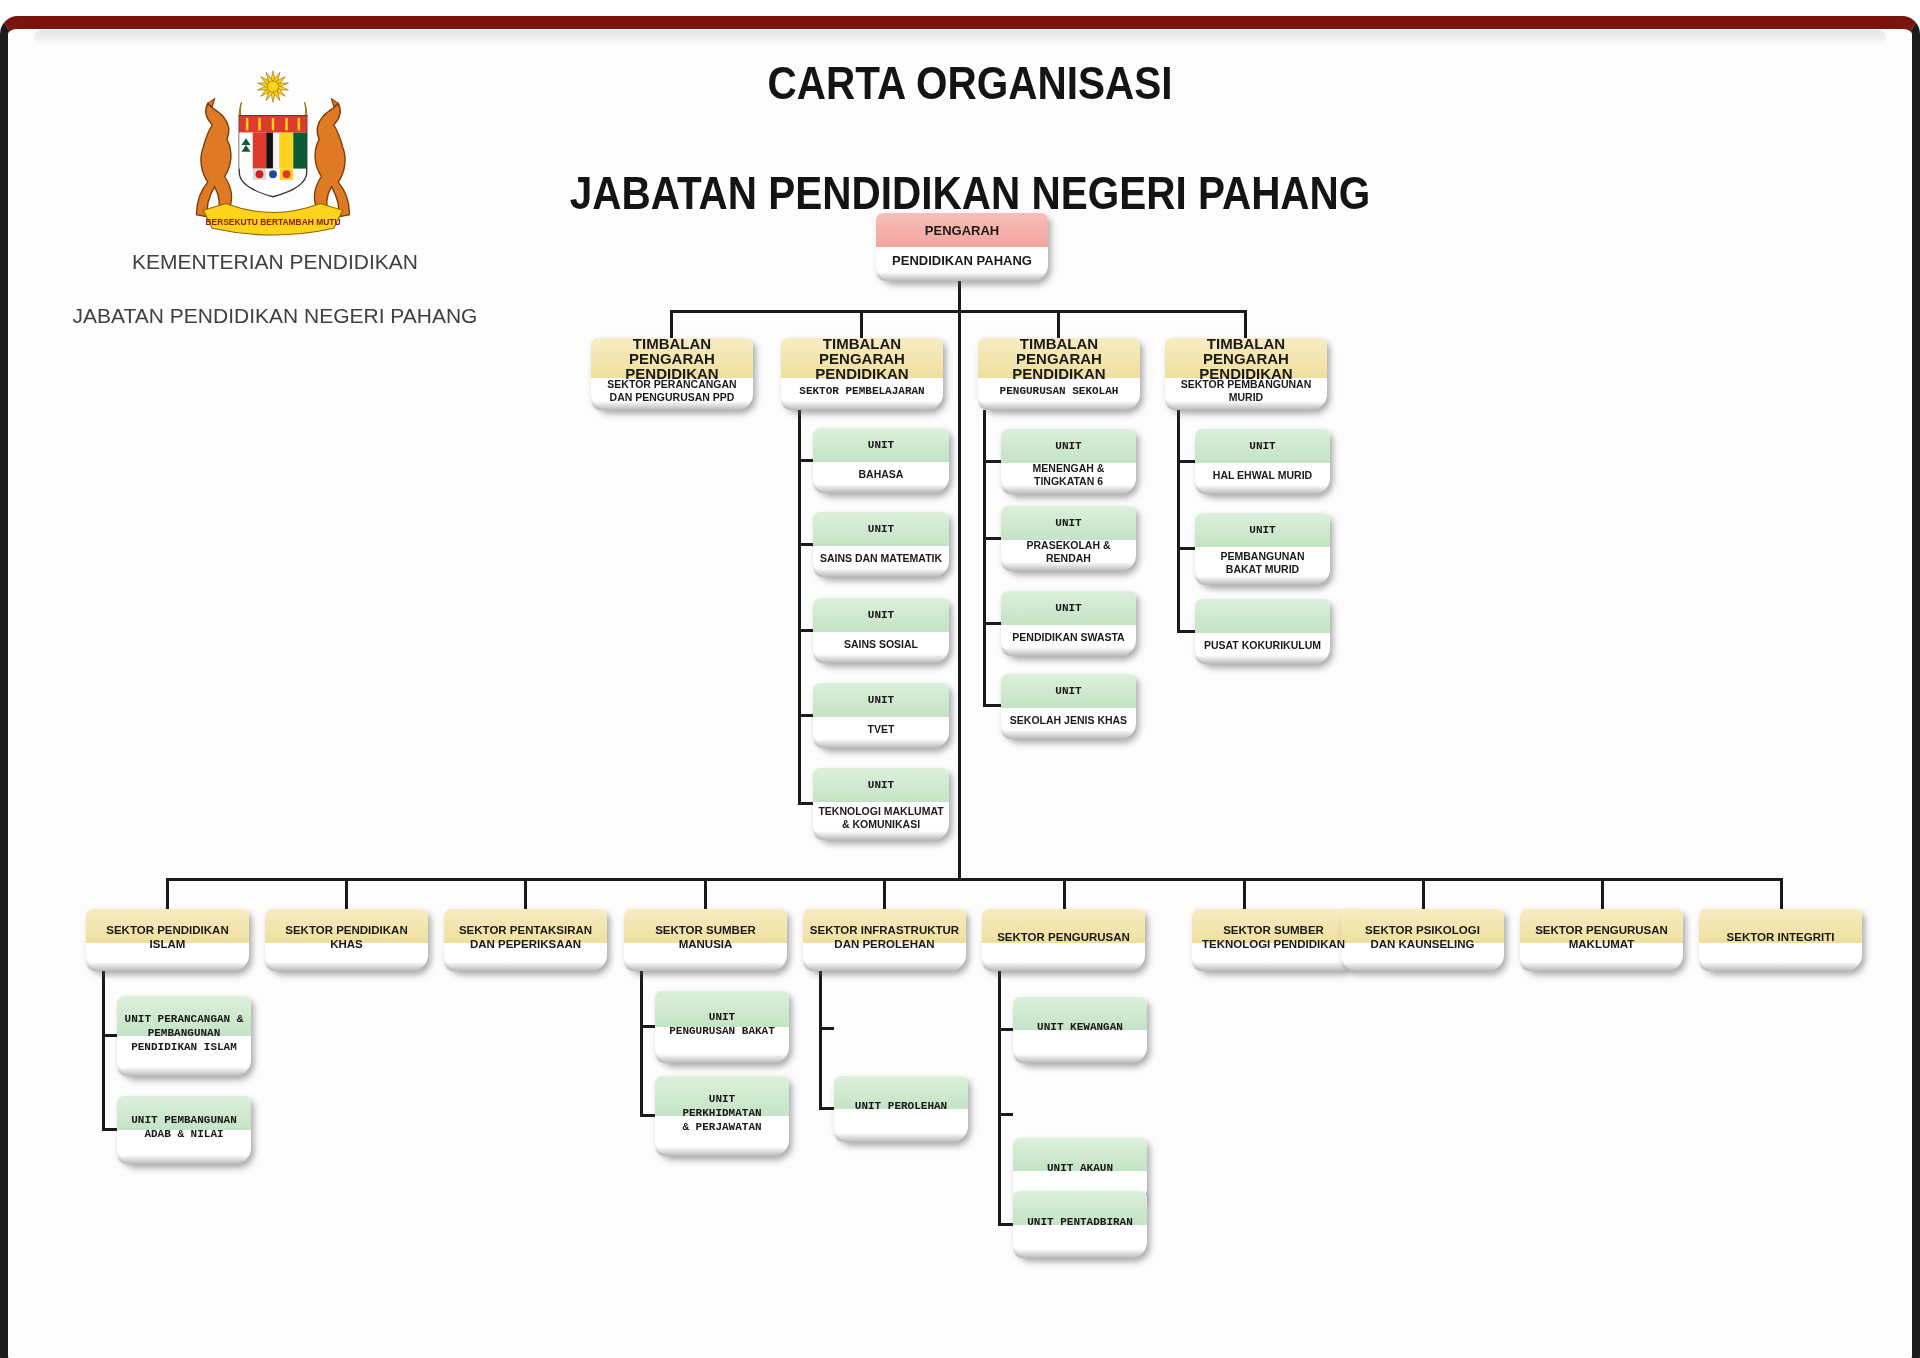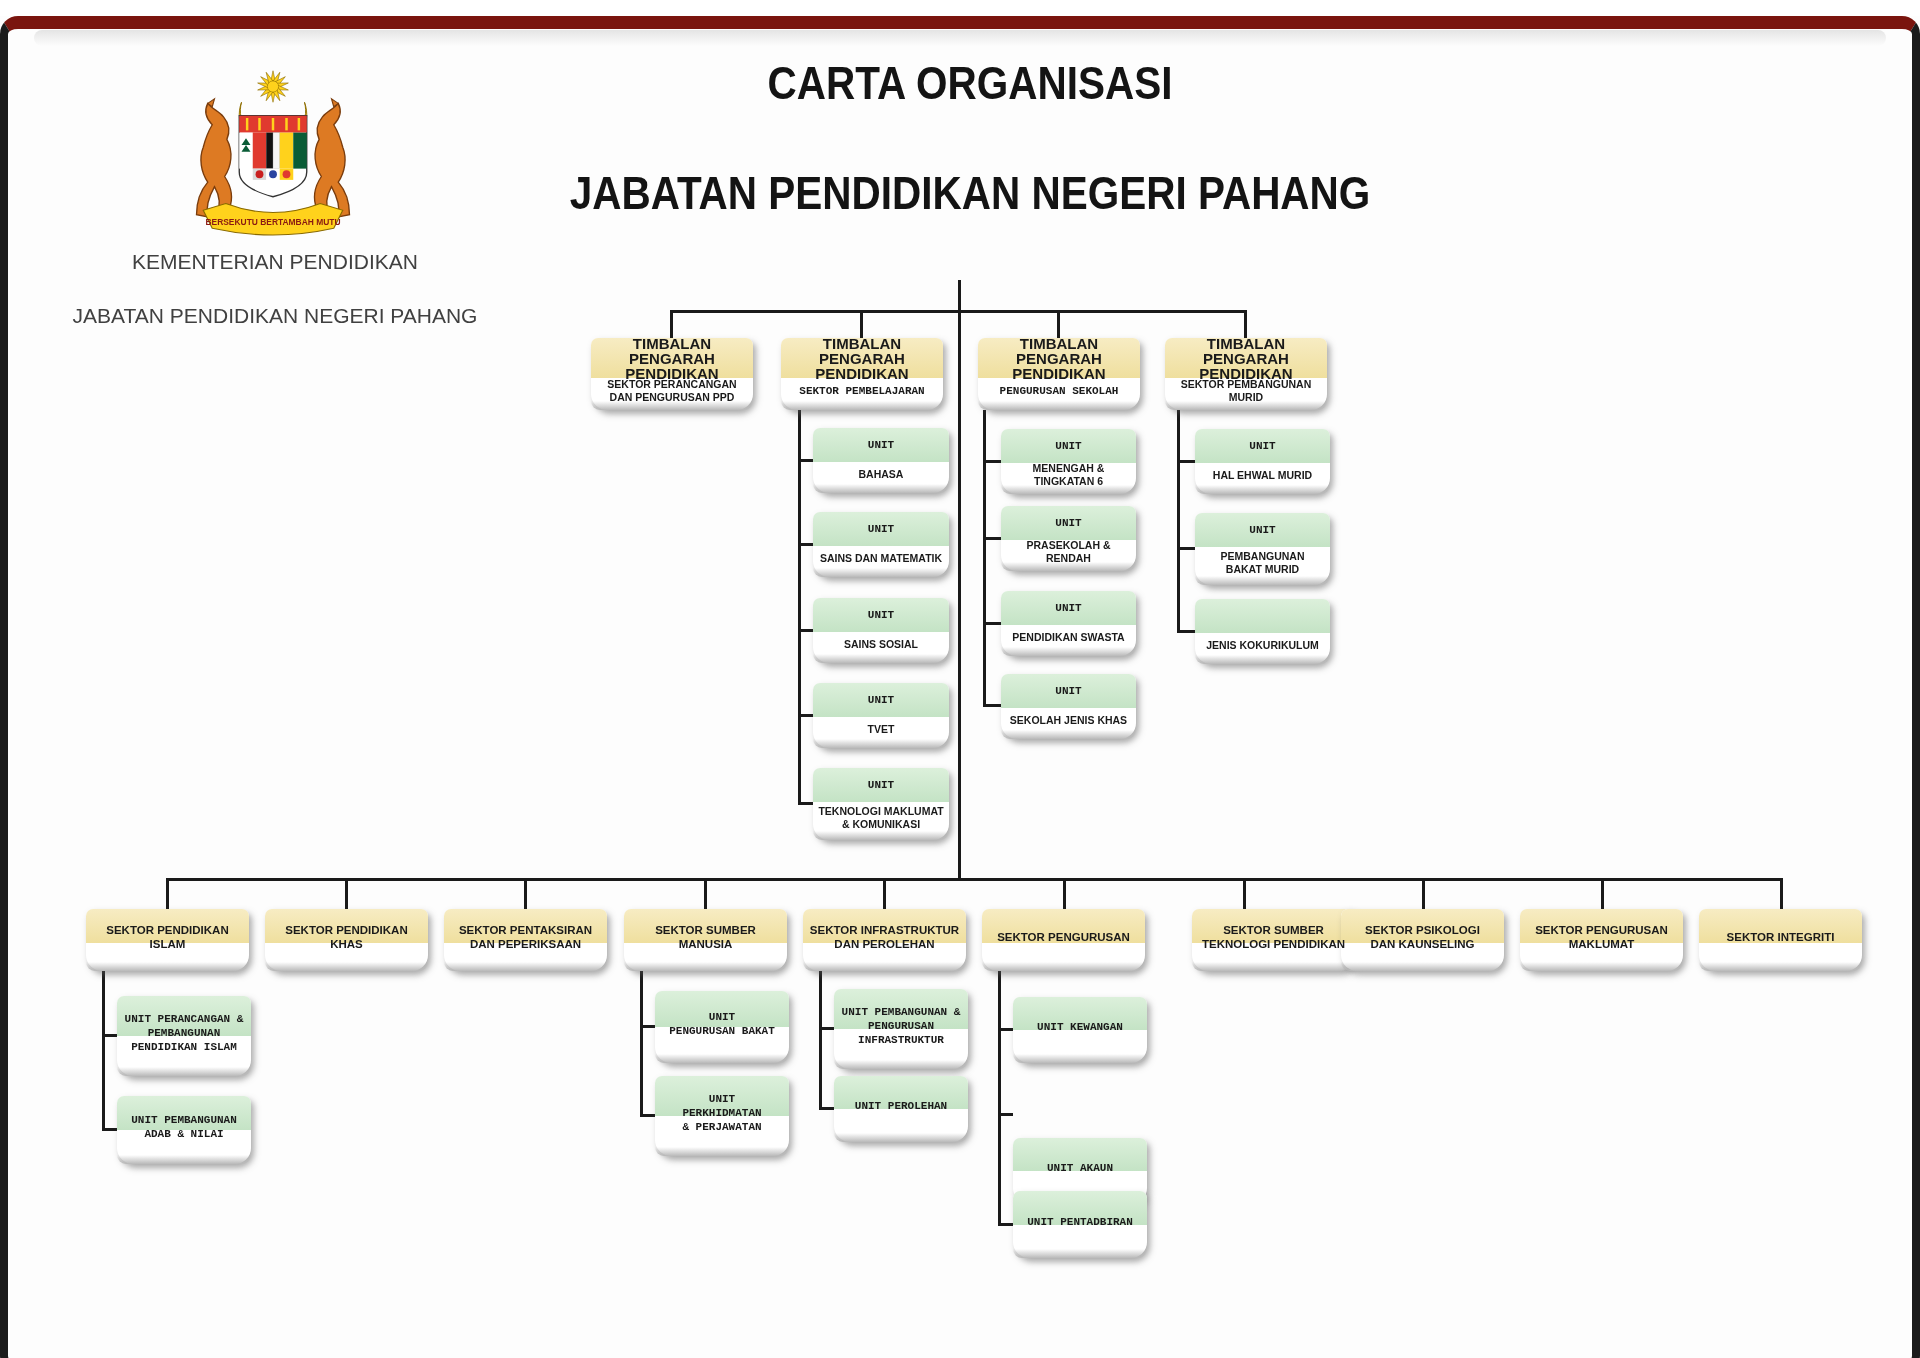--- a/index.html
+++ b/index.html
@@ -153,20 +153,24 @@
 
   <div class="vline" style="left:819px;top:955px;height:138px;"></div>
   <div class="hline" style="left:819px;top:1011px;width:15px;"></div>
   <div class="hline" style="left:819px;top:1091px;width:15px;"></div>
 
   <div class="vline" style="left:998px;top:955px;height:253px;"></div>
   <div class="hline" style="left:998px;top:1012px;width:15px;"></div>
   <div class="hline" style="left:998px;top:1097px;width:15px;"></div>
   <div class="hline" style="left:998px;top:1207px;width:15px;"></div>
 
+  <div class="box" style="left:876px;top:197px;width:172px;height:68px;">
+    <div class="band pink fs13" style="height:34px;">PENGARAH</div>
+    <div class="bod fs13" style="top:34px;">PENDIDIKAN PAHANG</div>
+  </div>
 
   <div class="box" style="left:591px;top:322px;width:162px;height:72px;">
     <div class="band yellow fs12" style="height:40px;">TIMBALAN
 PENGARAH PENDIDIKAN</div>
     <div class="bod fs105" style="top:40px;">SEKTOR PERANCANGAN
 DAN PENGURUSAN PPD</div>
   </div>
   <div class="box" style="left:781px;top:322px;width:162px;height:72px;">
     <div class="band yellow fs12" style="height:40px;">TIMBALAN
 PENGARAH PENDIDIKAN</div>
@@ -226,21 +230,21 @@
     <div class="band green fs11" style="height:34px;">UNIT</div>
     <div class="bod fs105" style="top:34px;">HAL EHWAL MURID</div>
   </div>
   <div class="box" style="left:1195px;top:497px;width:135px;height:72px;">
     <div class="band green fs11" style="height:34px;">UNIT</div>
     <div class="bod fs105" style="top:34px;">PEMBANGUNAN
 BAKAT MURID</div>
   </div>
   <div class="box" style="left:1195px;top:583px;width:135px;height:65px;">
     <div class="band green fs11" style="height:34px;"></div>
-    <div class="bod fs105" style="top:34px;">JENIS KOKURIKULUM</div>
+    <div class="bod fs105" style="top:34px;">PUSAT KOKURIKULUM</div>
   </div>
 
   <div class="box" style="left:86px;top:893px;width:163px;height:62px;">
     <div class="band yellow" style="height:34px;"></div>
     <div class="overlay fs115">SEKTOR PENDIDIKAN ISLAM</div>
   </div>
   <div class="box" style="left:265px;top:893px;width:163px;height:62px;">
     <div class="band yellow" style="height:34px;"></div>
     <div class="overlay fs115">SEKTOR PENDIDIKAN KHAS</div>
   </div>
@@ -299,26 +303,20 @@
     <div class="overlay fs11">UNIT
 PENGURUSAN BAKAT</div>
   </div>
   <div class="box" style="left:655px;top:1060px;width:134px;height:80px;">
     <div class="band green" style="height:50%;"></div>
     <div class="overlay fs11">UNIT
 PERKHIDMATAN
 &amp; PERJAWATAN</div>
   </div>
 
-  <div class="box" style="left:834px;top:973px;width:134px;height:80px;">
-    <div class="band green" style="height:50%;"></div>
-    <div class="overlay fs11">UNIT PEMBANGUNAN &amp;
-PENGURUSAN
-INFRASTRUKTUR</div>
-  </div>
   <div class="box" style="left:834px;top:1060px;width:134px;height:66px;">
     <div class="band green" style="height:50%;"></div>
     <div class="overlay fs11">UNIT PEROLEHAN</div>
   </div>
 
   <div class="box" style="left:1013px;top:981px;width:134px;height:66px;">
     <div class="band green" style="height:50%;"></div>
     <div class="overlay fs11">UNIT KEWANGAN</div>
   </div>
   <div class="box" style="left:1013px;top:1122px;width:134px;height:66px;">

